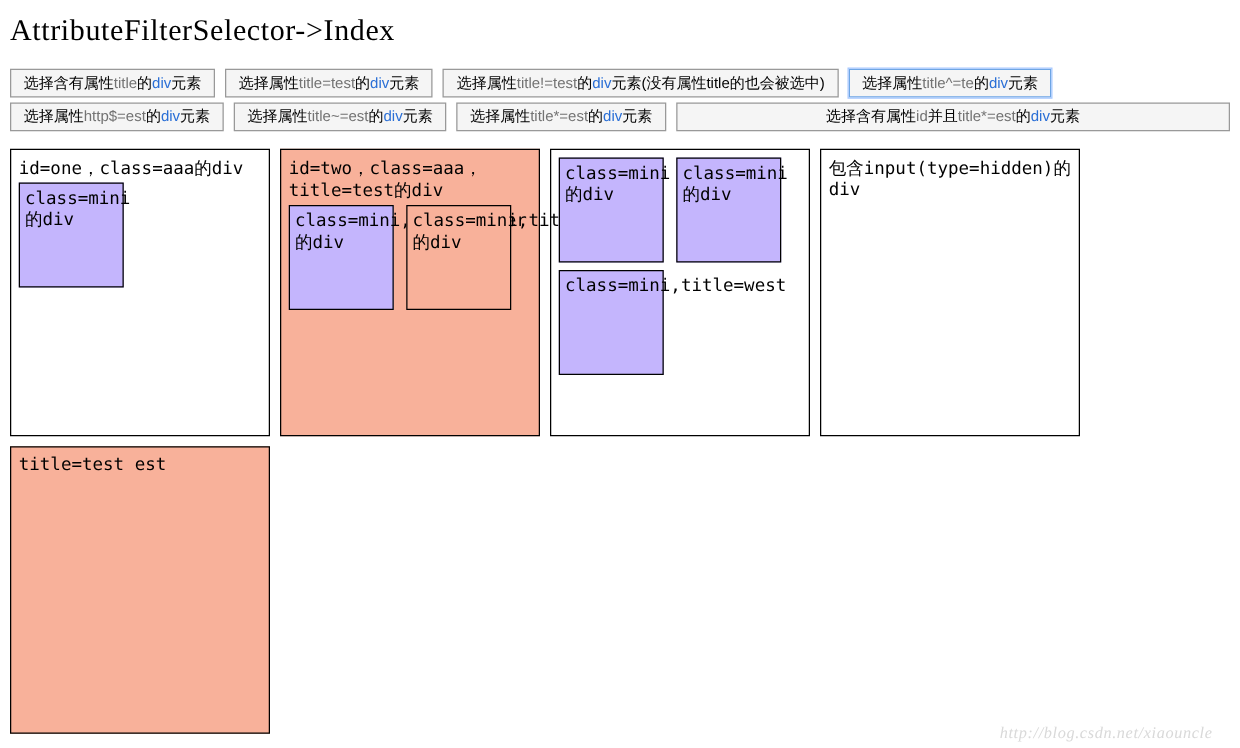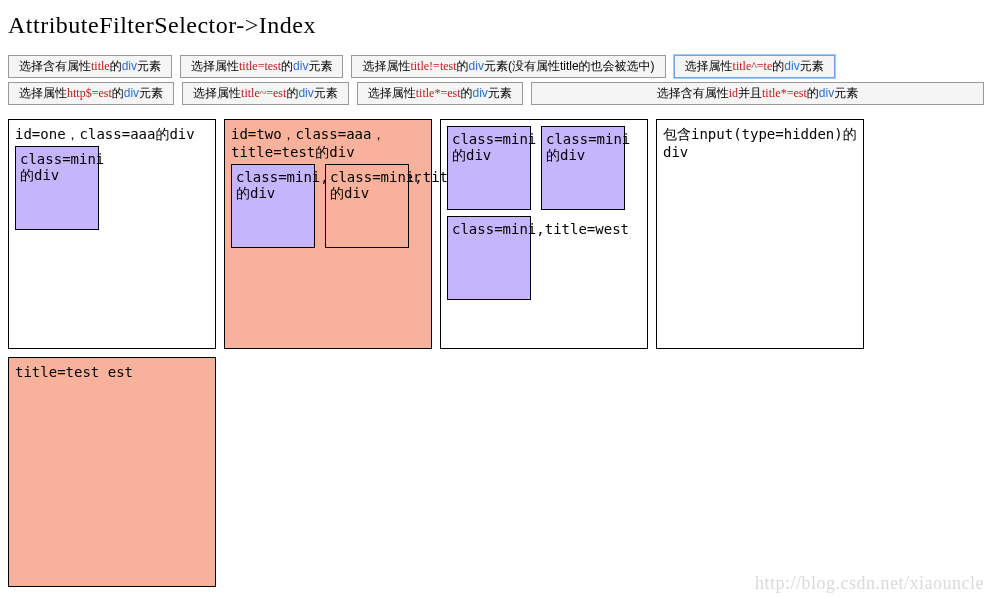--- a/index.html
+++ b/index.html
@@ -28,21 +28,21 @@
     border: 1px solid #999;
     background: #f5f5f5;
     padding: 2px 10px;
     cursor: pointer;
     white-space: nowrap;
   }
   .btn.focus {
     border: 1px solid #6ea5e4;
     outline: 1px solid #a6c8ff;
   }
-  .hl-title { color: #b91c1c; font-family: Liberation Serif, serif; }
+  .hl-title { color: #737373; }
   .hl-div { color: #2a6fd6; }
 
   .boxes { display: flex; flex-wrap: wrap; gap: 8px; margin-top: 14px; }
   .box {
     border: 1px solid #000;
     width: 208px;
     height: 230px;
     padding: 6px;
     font-family: "SimSun", "宋体", monospace;
     font-size: 14px;
@@ -60,25 +60,26 @@
     vertical-align: top;
     margin-right: 4px;
   }
   .mini.selected { background: #f8b19a; }
   .mini-group { display: flex; flex-wrap: wrap; gap: 6px; margin-top: 2px; }
   .col { display: flex; flex-direction: column; gap: 6px; }
   .row2 { display:flex; gap:6px; }
 
   .watermark {
     position: absolute;
-    right: 8px;
+    right: 22px;
     bottom: 4px;
     color: #d9d9d9;
     font-family: "Times New Roman", serif;
-    font-size: 18px;
+    font-size: 13px;
+    font-style: italic;
     letter-spacing: 0.5px;
     pointer-events: none;
   }
 </style>
 </head>
 <body>
 
 <h2 class="title">AttributeFilterSelector-&gt;Index</h2>
 
 <div class="button-row" id="row1">

